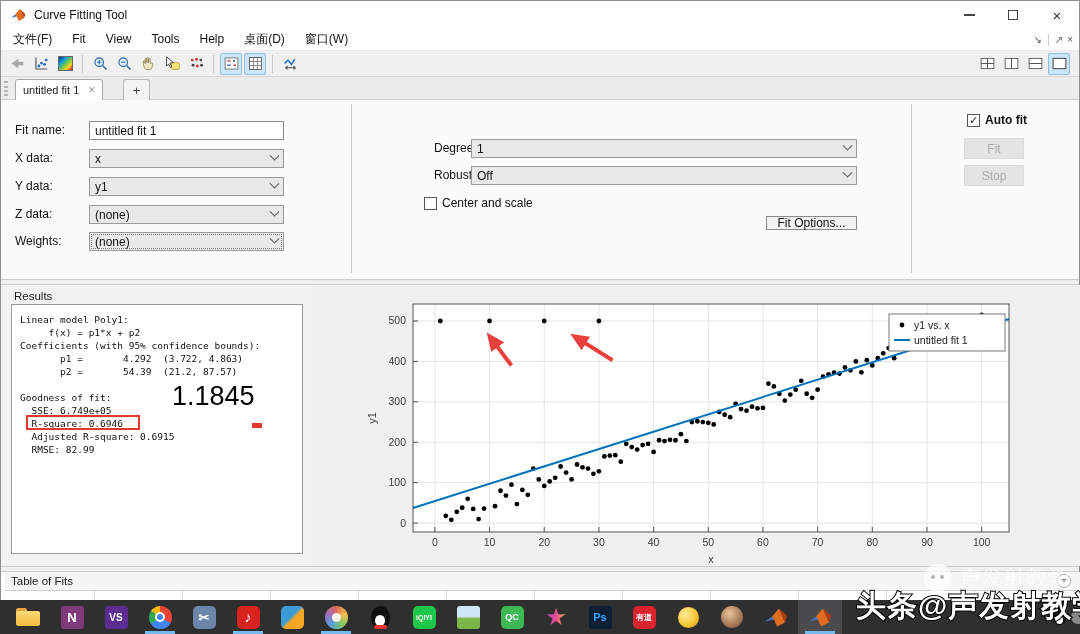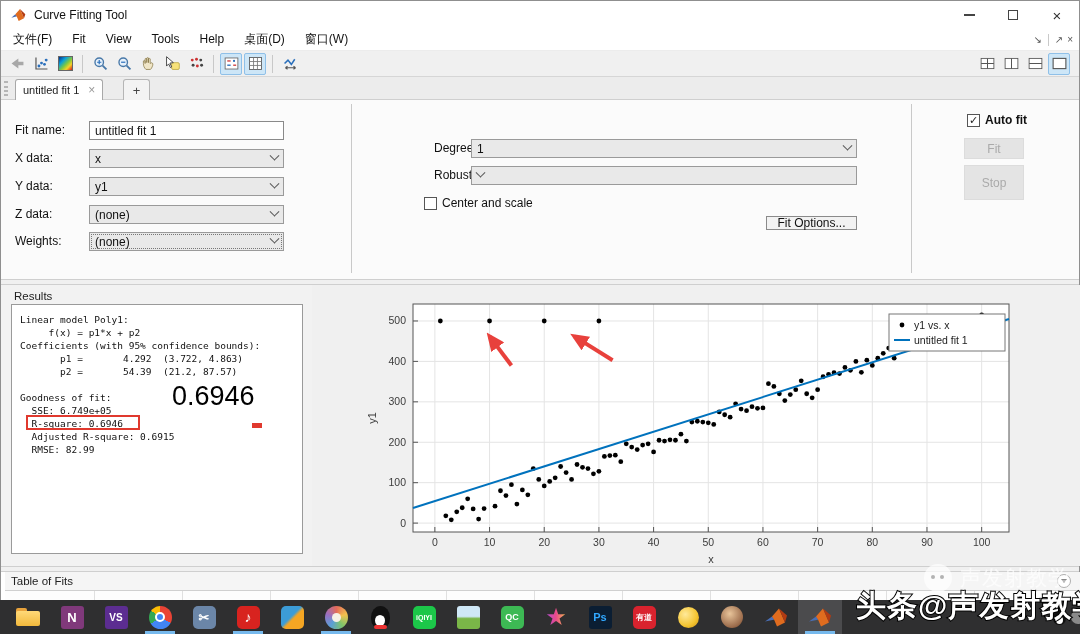--- a/index.html
+++ b/index.html
@@ -285,57 +285,58 @@
 
     <span class="fp-divider" style="left:350px;"></span>
 
     <span class="fld-label" style="left:433px;top:39px;">Degree:</span>
     <div class="combo" style="left:470px;top:39px;width:386px;">
         <span class="cval">1</span>
         <span class="chev"></span>
       </div>
     <span class="fld-label" style="left:433px;top:66px;">Robust:</span>
     <div class="combo" style="left:470px;top:66px;width:386px;">
+        <span class="cval">Off</span>
         <span class="chev"></span>
       </div>
     <div class="checkbox" style="left:423px;top:96px;">
       <span class="cb-box"></span>
       <span class="cb-label">Center and scale</span>
     </div>
     <button class="push-btn btn-normal" style="left:765px;top:116px;width:91px;height:14px;">Fit Options...</button>
 
     <span class="fp-divider" style="left:910px;"></span>
 
     <div class="checkbox" style="left:966px;top:13px;">
       <span class="cb-box">✓</span>
       <span class="cb-label" style="font-weight:bold;">Auto fit</span>
     </div>
     <button class="push-btn btn-disabled" style="left:963px;top:38px;width:60px;height:21px;">Fit</button>
-    <button class="push-btn btn-disabled" style="left:963px;top:65px;width:60px;height:35px;">Stop</button>
+    <button class="push-btn btn-disabled" style="left:963px;top:65px;width:60px;height:21px;">Stop</button>
   </div>
 
   <div class="hsplit" style="top:278px;height:6px;"></div>
 
   <div class="bottom-area">
     <div class="results-panel">
       <span class="results-label">Results</span>
       <div class="results-box">
         <pre class="results-text">Linear model Poly1:
      f(x) = p1*x + p2
 Coefficients (with 95% confidence bounds):
        p1 =       4.292  (3.722, 4.863)
        p2 =       54.39  (21.2, 87.57)
 
 Goodness of fit:
   SSE: 6.749e+05
   R-square: 0.6946
   Adjusted R-square: 0.6915
   RMSE: 82.99</pre>
         <div class="rs-highlight"></div>
-        <div class="rs-big">0.6946</div>
+        <div class="rs-big">1.1845</div>
         <div class="rs-dash"></div>
       </div>
     </div>
     <div class="plot-panel">
       <svg id="chart-svg" width="769" height="281" viewBox="0 0 769 281">
           <defs>
             <marker id="ah" markerWidth="4.6" markerHeight="4" refX="3.4" refY="2" orient="auto">
               <path d="M0 0 L4.6 2 L0 4 z" fill="#e8413c"></path>
             </marker>
           </defs>

